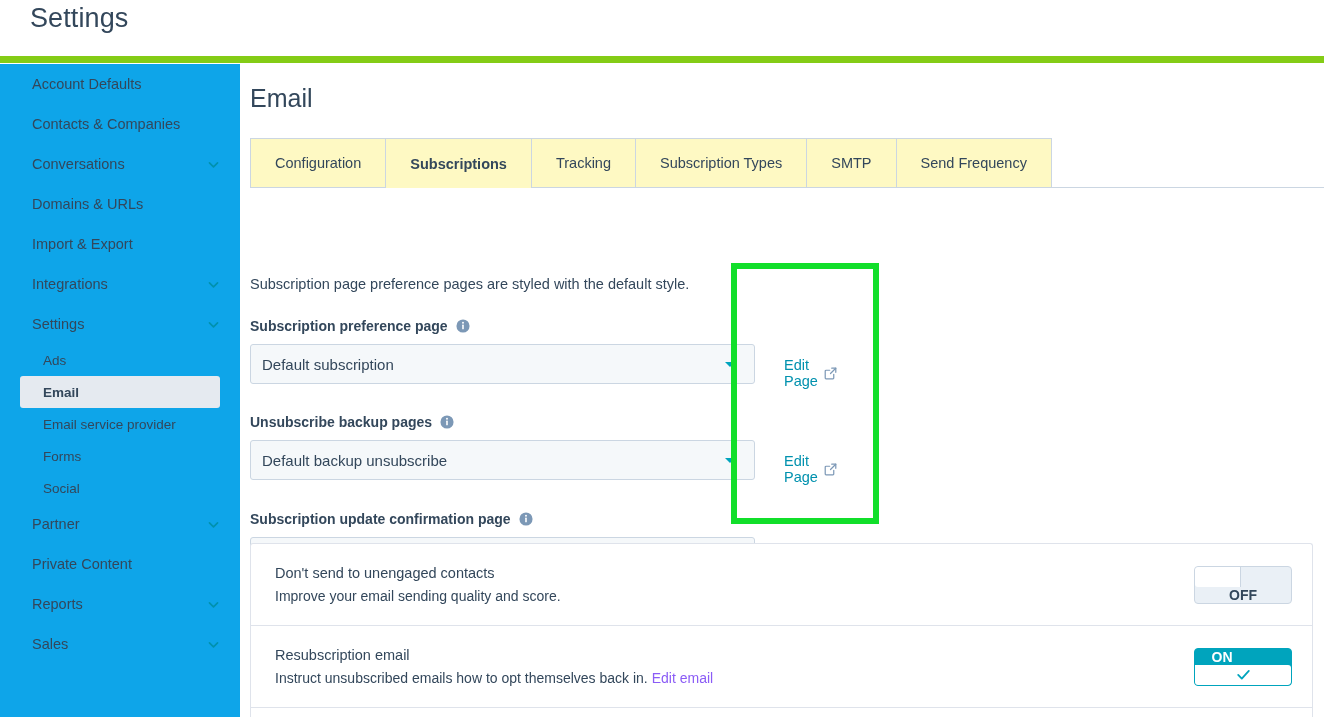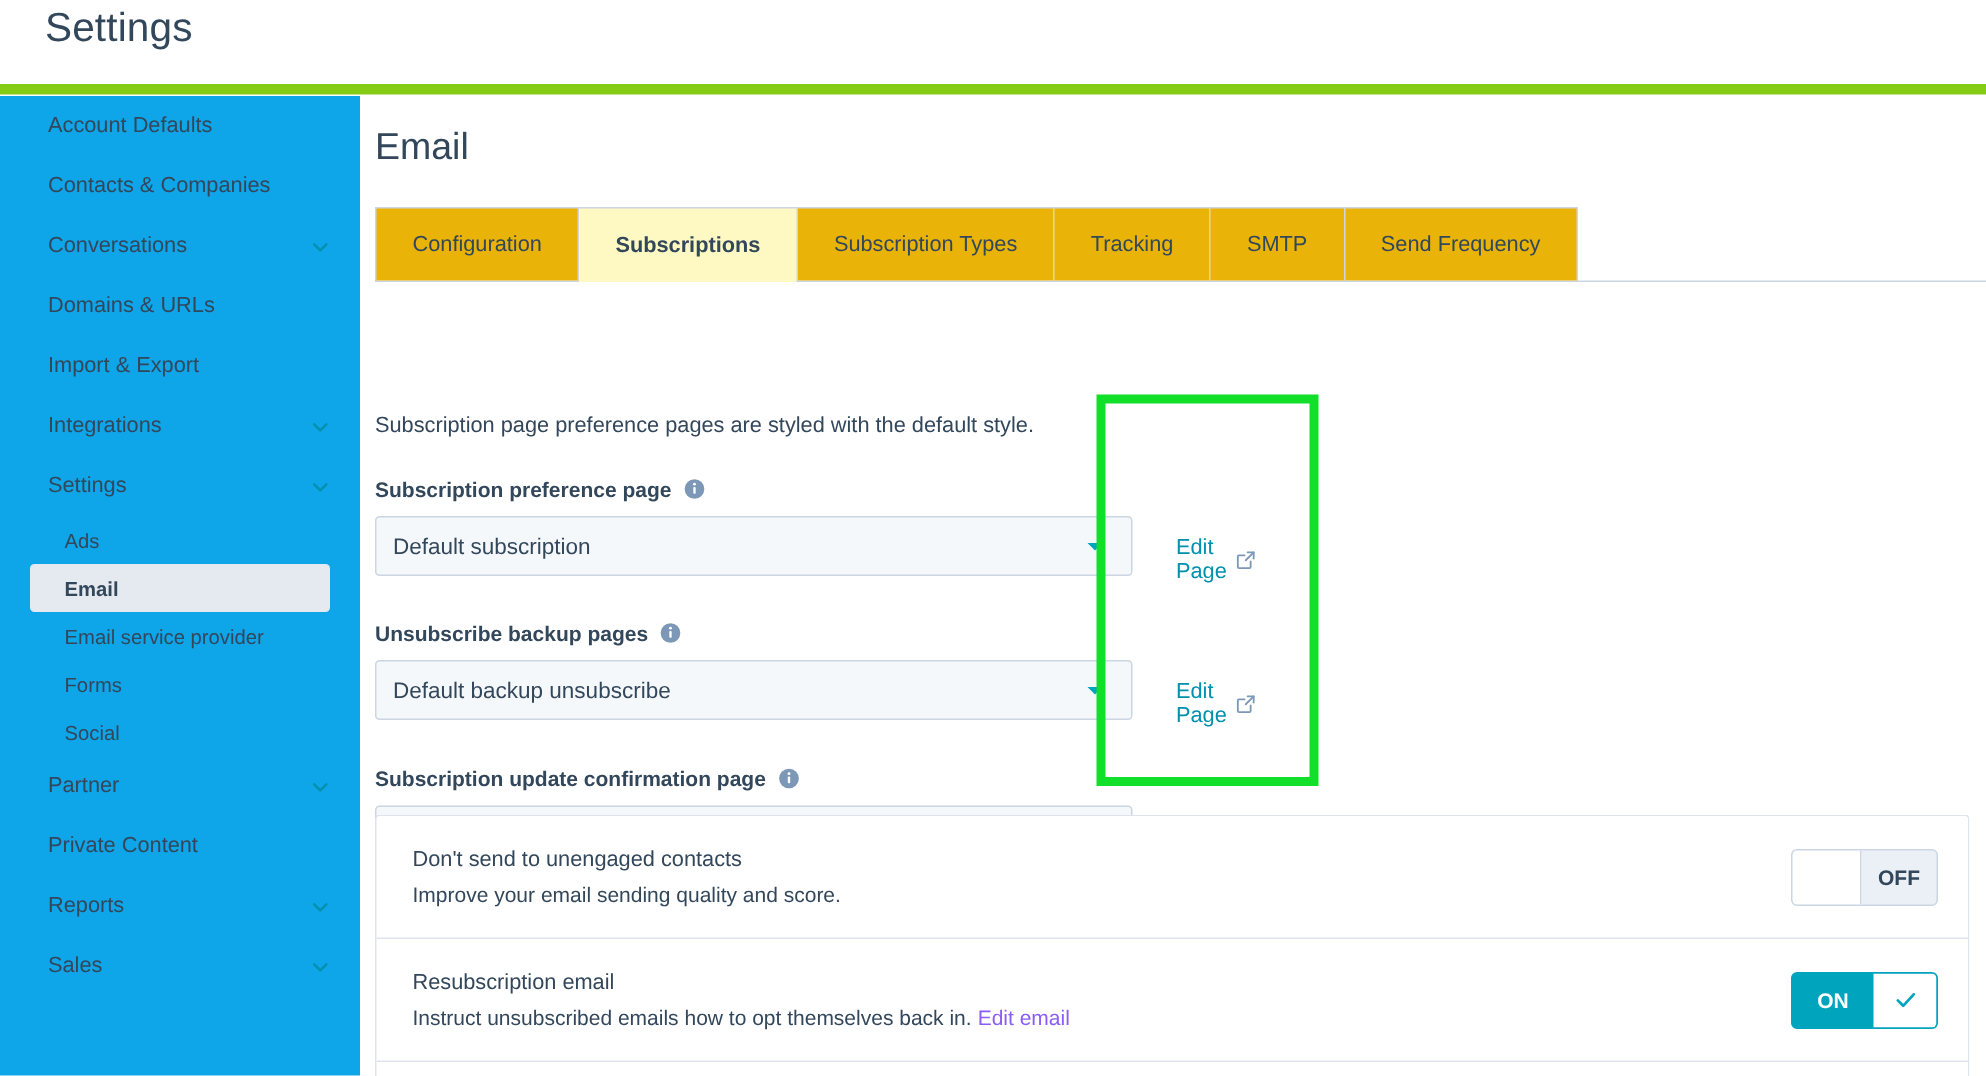--- a/index.html
+++ b/index.html
@@ -86,21 +86,21 @@
     width: 1074px; height: 50px;
     border-bottom: 1px solid #cbd6e2;
     display: flex; align-items: flex-end;
   }
   .tab {
     height: 49px;
     display: flex; align-items: center; justify-content: center;
     padding: 0 24px;
     font-size: 14.5px;
     color: #33475b;
-    background: #eab308;
+    background: #fef9c3;
     border: 1px solid #cbd6e2;
     border-bottom: none;
     border-left: none;
     cursor: pointer;
     white-space: nowrap;
   }
   .tab:first-child { border-left: 1px solid #cbd6e2; }
   .tab.active {
     background: #fef9c3;
     font-weight: 700;
@@ -212,20 +212,21 @@
 
   
   .toggle {
     position: absolute; right: 20px; top: 50%;
     transform: translateY(-50%);
     width: 98px; height: 38px;
     border-radius: 4px;
     display: flex;
     cursor: pointer;
     overflow: hidden;
+    flex-direction: column;
   }
   .toggle.off {
     border: 1px solid #cbd6e2;
     background: #eaf0f6;
   }
   .toggle.off .knob {
     width: 46px; height: 100%;
     background: #ffffff;
     border-right: 1px solid #cbd6e2;
     border-radius: 3px 0 0 3px;
@@ -375,24 +376,24 @@
   <div class="page-title">Email</div>
 
   <div class="tabbar">
     <div class="tab">
       <span>Configuration</span>
     </div>
     <div class="tab active">
       <span>Subscriptions</span>
     </div>
     <div class="tab">
+      <span>Tracking</span>
+    </div>
+    <div class="tab">
       <span>Subscription Types</span>
-    </div>
-    <div class="tab">
-      <span>Tracking</span>
     </div>
     <div class="tab">
       <span>SMTP</span>
     </div>
     <div class="tab">
       <span>Send Frequency</span>
     </div>
   </div>
 
   <div class="intro">Subscription page preference pages are styled with the default style.</div>

